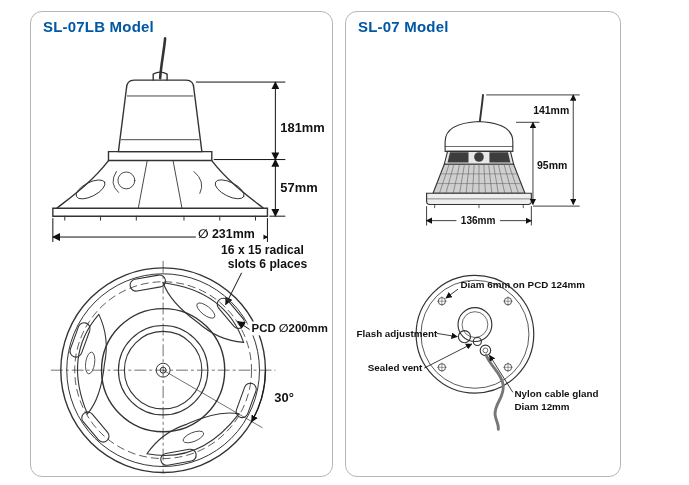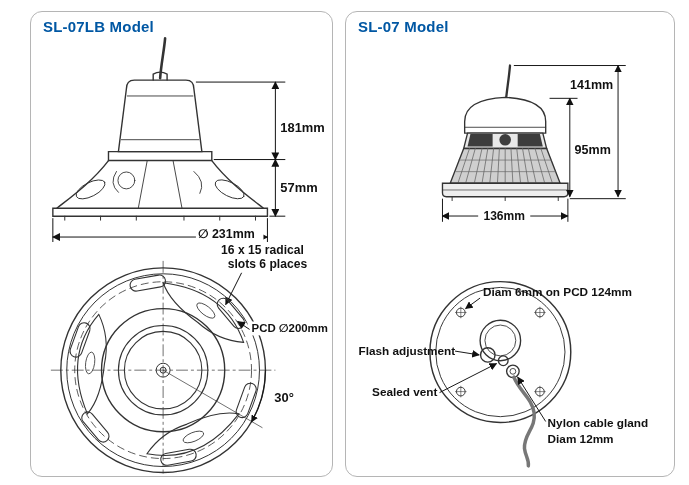--- a/index.html
+++ b/index.html
@@ -1,21 +1,21 @@
 <!DOCTYPE html>
 <html><head>
 <meta charset="utf-8">
 <style>
   html,body{margin:0;padding:0;background:#fff;}
   .canvas{position:relative;width:689px;height:485px;background:#fff;overflow:hidden;
           font-family:"Liberation Sans","DejaVu Sans",sans-serif;}
   .panel{position:absolute;top:11px;height:466px;border:1.5px solid #b5b5b5;border-radius:12px;
          background:#fff;box-sizing:border-box;}
   .panel-left{left:30px;width:303px;}
-  .panel-right{left:345px;width:330px;}
+  .panel-right{left:345px;width:276px;}
   .panel-title{position:absolute;left:12px;top:6px;margin:0;font-size:15px;font-weight:bold;
                color:#0057a3;letter-spacing:.2px;z-index:2;}
   .panel svg{position:absolute;left:0;top:0;width:100%;height:100%;}
   svg text{font-family:"Liberation Sans","DejaVu Sans",sans-serif;font-weight:bold;fill:#111;}
   .t13{font-size:13px;} .t12{font-size:12.2px;} .t125{font-size:12.5px;} .t115{font-size:11.5px;}
 </style>
 </head>
 <body>
 
 <div class="canvas">

